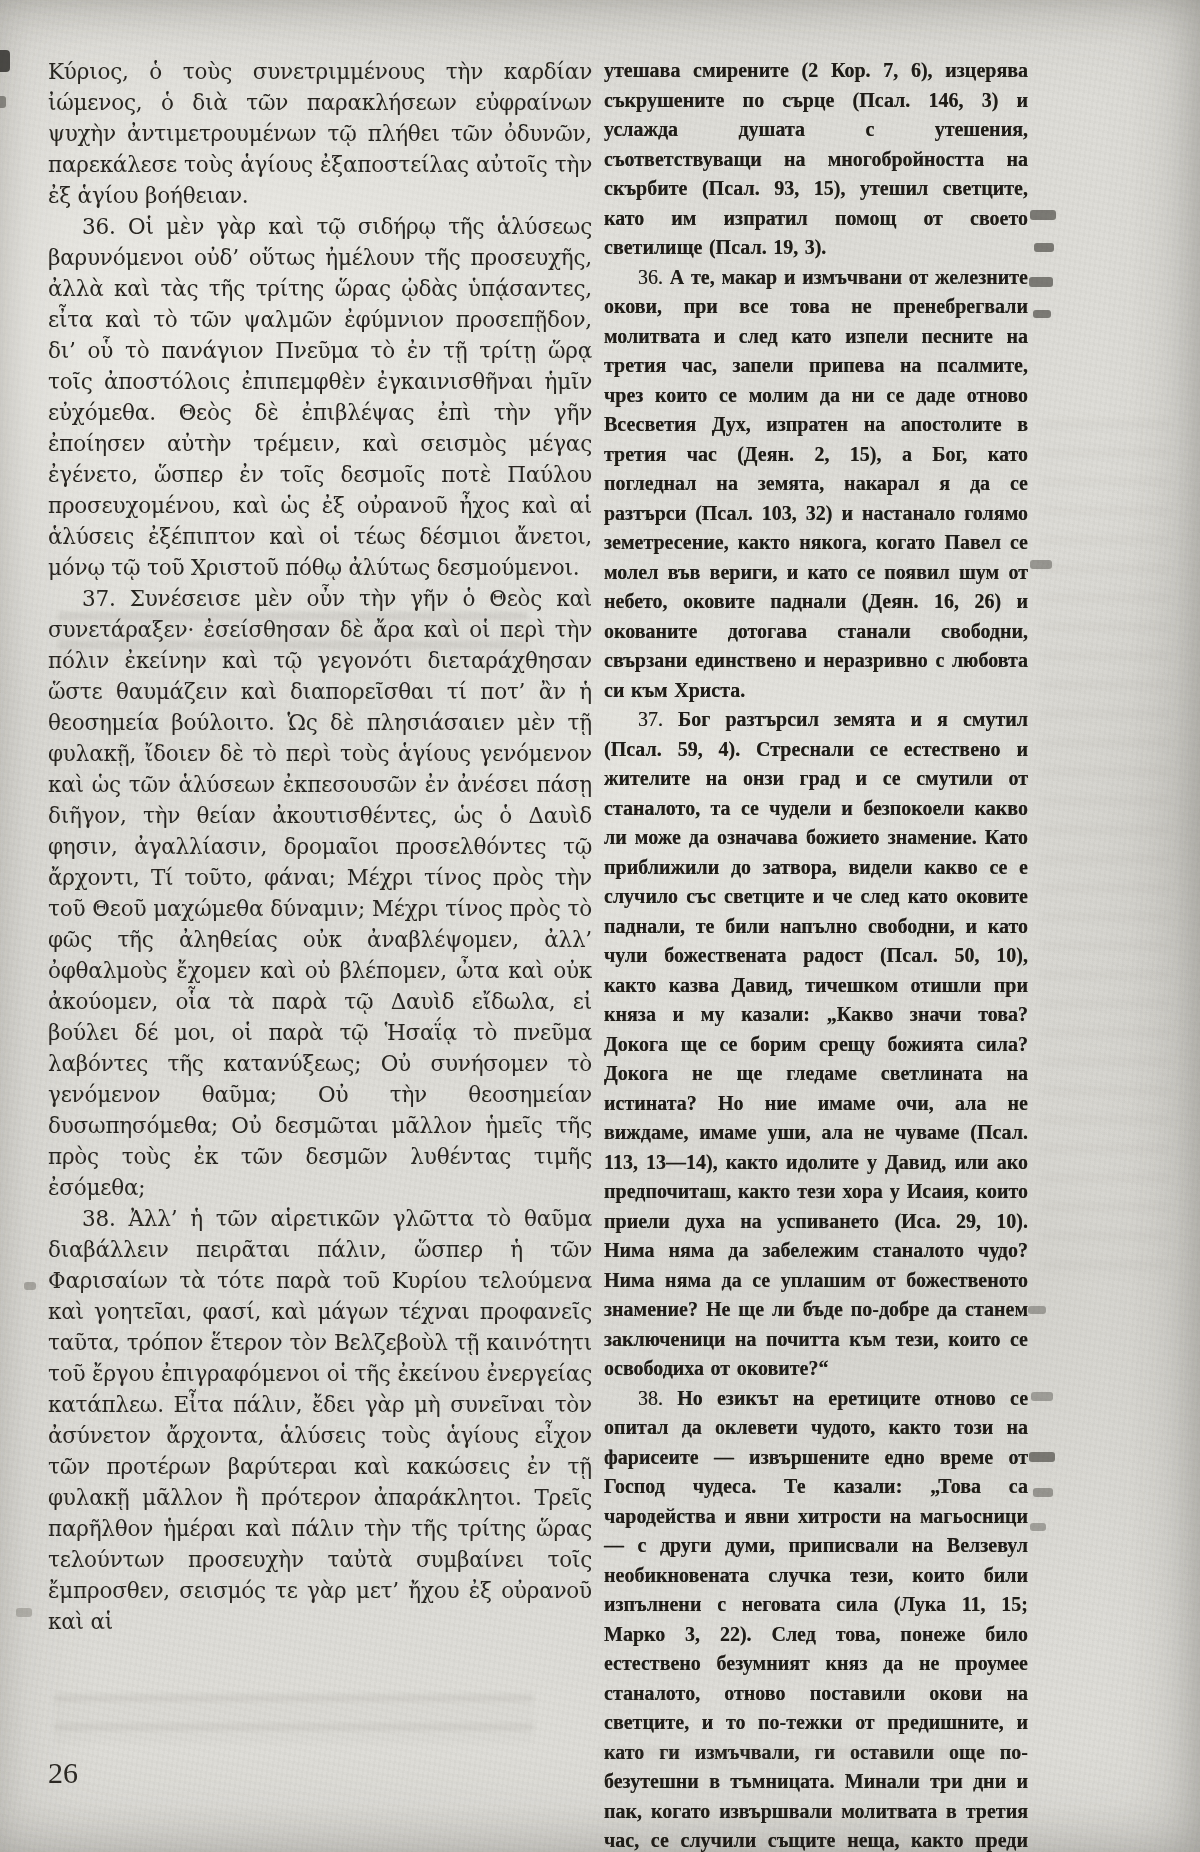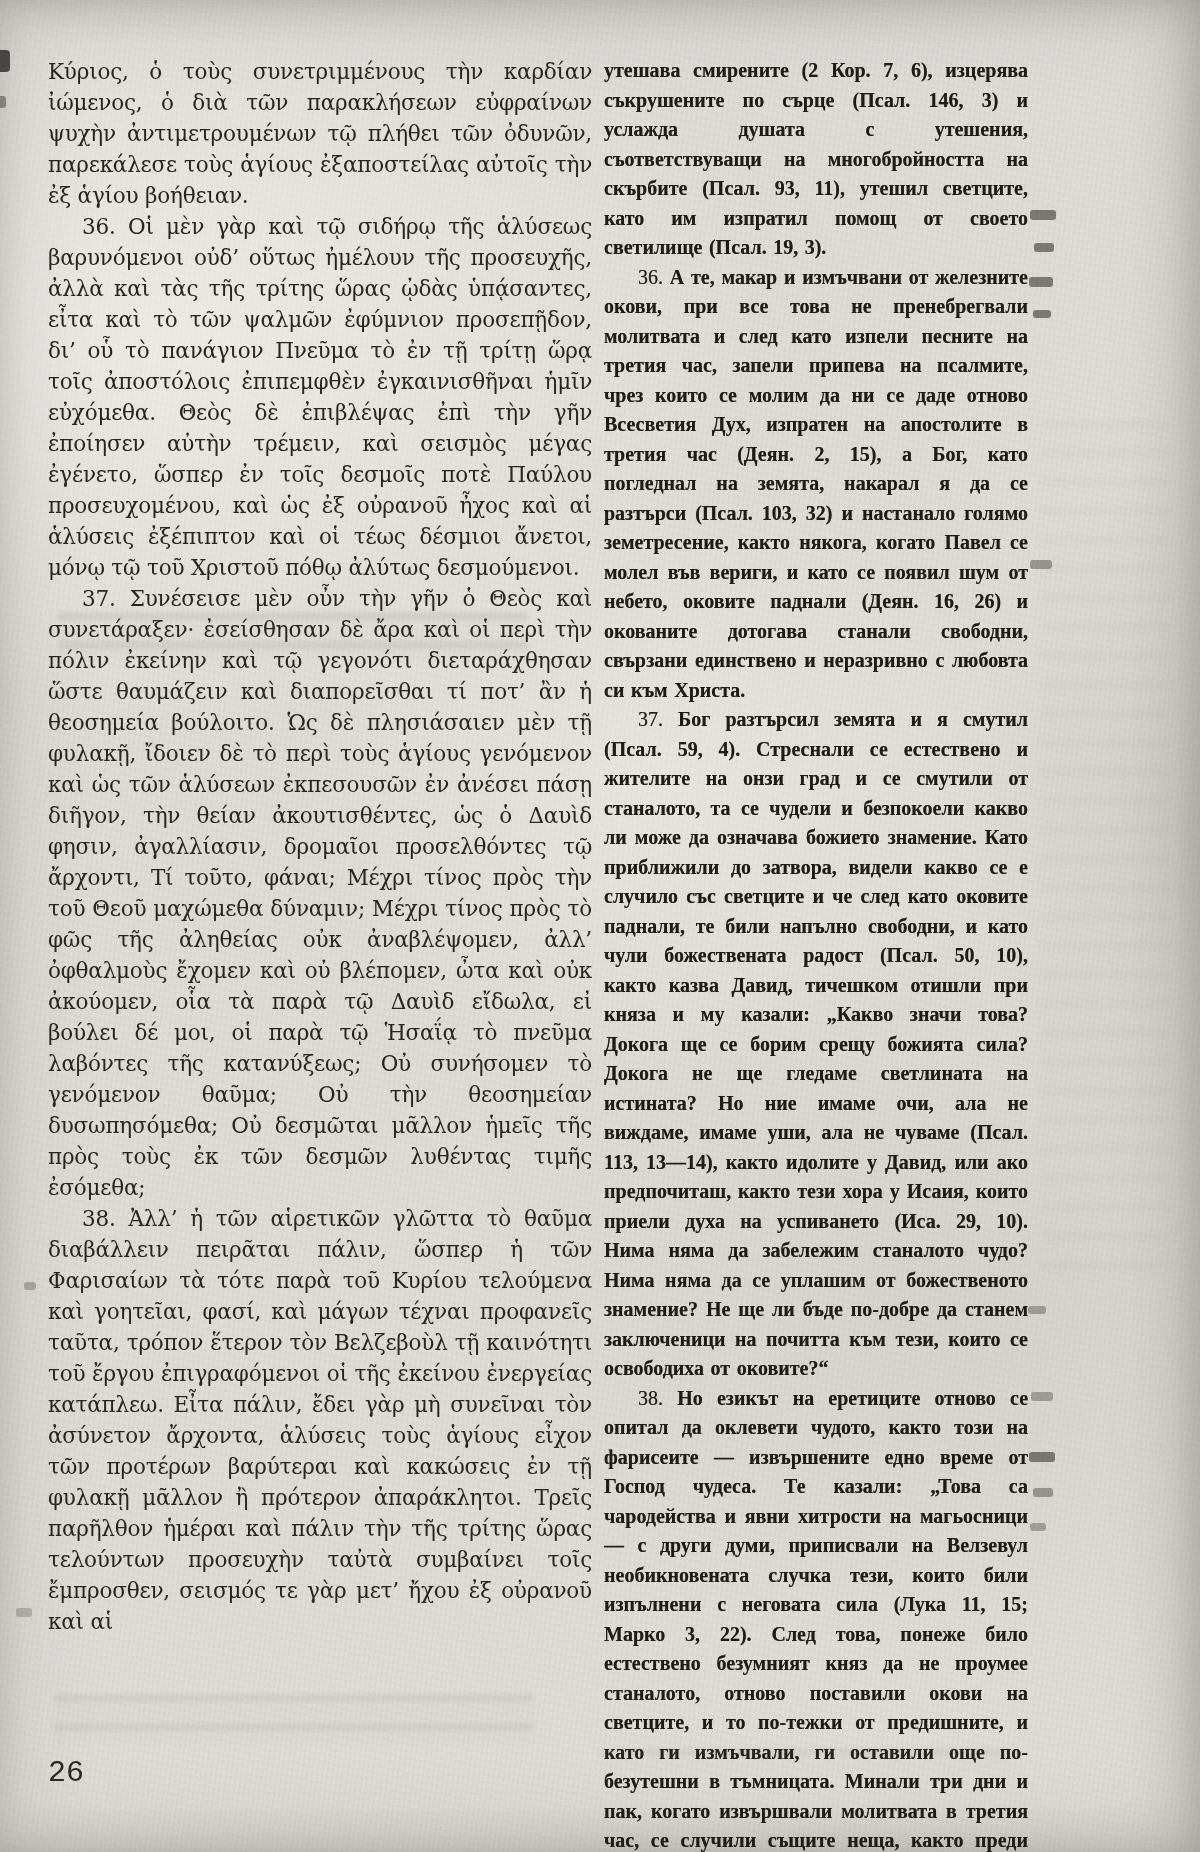--- a/index.html
+++ b/index.html
@@ -47,21 +47,21 @@
     text-shadow:0 0 0.6px rgba(31,28,23,0.6);
   }
   p.para{margin:0;padding:0;}
   .num{text-indent:34px;}
   .gap1{margin-top:26px;}
   .gap2{margin-top:44px;}
   .gap3{margin-top:46px;}
   .pnum{font-weight:400;}
   .page-number{
     position:absolute;left:48px;top:1756px;
-    font-family:Liberation Mono, monospace;
+    font-family:Liberation Serif, serif;
     font-size:30px;color:#2b2823;
   }
   
   .bleed{
     position:absolute;
     background:repeating-linear-gradient(180deg, rgba(112,110,102,0.17) 0 8px, rgba(112,110,102,0.03) 8px 29px);
     filter:blur(2px);border-radius:3px;opacity:0.8;
   }
   #bleed-a{left:58px;top:612px;width:470px;height:48px;}
   #bleed-b{left:54px;top:1694px;width:480px;height:50px;opacity:0.65;}
@@ -92,21 +92,21 @@
   <div class="columns">
 
     <div class="col greek">
       <p class="para cont"><span class="ptext">Κύριος, ὁ τοὺς συνετριμμένους τὴν καρδίαν ἰώμενος, ὁ διὰ τῶν παρακλήσεων εὐφραίνων ψυχὴν ἀντιμετρουμένων τῷ πλήθει τῶν ὀδυνῶν, παρεκάλεσε τοὺς ἁγίους ἐξαποστείλας αὐτοῖς τὴν ἐξ ἁγίου βοήθειαν.</span></p>
       <p class="para num gap1"><span class="pnum">36.</span> <span class="ptext">Οἱ μὲν γὰρ καὶ τῷ σιδήρῳ τῆς ἁλύσεως βαρυνόμενοι οὐδ’ οὕτως ἠμέλουν τῆς προσευχῆς, ἀλλὰ καὶ τὰς τῆς τρίτης ὥρας ᾠδὰς ὑπᾴσαντες, εἶτα καὶ τὸ τῶν ψαλμῶν ἐφύμνιον προσεπῇδον, δι’ οὗ τὸ πανάγιον Πνεῦμα τὸ ἐν τῇ τρίτῃ ὥρᾳ τοῖς ἀποστόλοις ἐπιπεμφθὲν ἐγκαινισθῆναι ἡμῖν εὐχόμεθα. Θεὸς δὲ ἐπιβλέψας ἐπὶ τὴν γῆν ἐποίησεν αὐτὴν τρέμειν, καὶ σεισμὸς μέγας ἐγένετο, ὥσπερ ἐν τοῖς δεσμοῖς ποτὲ Παύλου προσευχομένου, καὶ ὡς ἐξ οὐρανοῦ ἦχος καὶ αἱ ἁλύσεις ἐξέπιπτον καὶ οἱ τέως δέσμιοι ἄνετοι, μόνῳ τῷ τοῦ Χριστοῦ πόθῳ ἀλύτως δεσμούμενοι.</span></p>
       <p class="para num gap2"><span class="pnum">37.</span> <span class="ptext">Συνέσεισε μὲν οὖν τὴν γῆν ὁ Θεὸς καὶ συνετάραξεν· ἐσείσθησαν δὲ ἄρα καὶ οἱ περὶ τὴν πόλιν ἐκείνην καὶ τῷ γεγονότι διεταράχθησαν ὥστε θαυμάζειν καὶ διαπορεῖσθαι τί ποτ’ ἂν ἡ θεοσημεία βούλοιτο. Ὡς δὲ πλησιάσαιεν μὲν τῇ φυλακῇ, ἴδοιεν δὲ τὸ περὶ τοὺς ἁγίους γενόμενον καὶ ὡς τῶν ἁλύσεων ἐκπεσουσῶν ἐν ἀνέσει πάσῃ διῆγον, τὴν θείαν ἀκουτισθέντες, ὡς ὁ Δαυὶδ φησιν, ἀγαλλίασιν, δρομαῖοι προσελθόντες τῷ ἄρχοντι, Τί τοῦτο, φάναι; Μέχρι τίνος πρὸς τὴν τοῦ Θεοῦ μαχώμεθα δύναμιν; Μέχρι τίνος πρὸς τὸ φῶς τῆς ἀληθείας οὐκ ἀναβλέψομεν, ἀλλ’ ὀφθαλμοὺς ἔχομεν καὶ οὐ βλέπομεν, ὦτα καὶ οὐκ ἀκούομεν, οἷα τὰ παρὰ τῷ Δαυὶδ εἴδωλα, εἰ βούλει δέ μοι, οἱ παρὰ τῷ Ἡσαΐᾳ τὸ πνεῦμα λαβόντες τῆς κατανύξεως; Οὐ συνήσομεν τὸ γενόμενον θαῦμα; Οὐ τὴν θεοσημείαν δυσωπησόμεθα; Οὐ δεσμῶται μᾶλλον ἡμεῖς τῆς πρὸς τοὺς ἐκ τῶν δεσμῶν λυθέντας τιμῆς ἐσόμεθα;</span></p>
       <p class="para num gap3"><span class="pnum">38.</span> <span class="ptext">Ἀλλ’ ἡ τῶν αἱρετικῶν γλῶττα τὸ θαῦμα διαβάλλειν πειρᾶται πάλιν, ὥσπερ ἡ τῶν Φαρισαίων τὰ τότε παρὰ τοῦ Κυρίου τελούμενα καὶ γοητεῖαι, φασί, καὶ μάγων τέχναι προφανεῖς ταῦτα, τρόπον ἕτερον τὸν Βελζεβοὺλ τῇ καινότητι τοῦ ἔργου ἐπιγραφόμενοι οἱ τῆς ἐκείνου ἐνεργείας κατάπλεω. Εἶτα πάλιν, ἔδει γὰρ μὴ συνεῖναι τὸν ἀσύνετον ἄρχοντα, ἁλύσεις τοὺς ἁγίους εἶχον τῶν προτέρων βαρύτεραι καὶ κακώσεις ἐν τῇ φυλακῇ μᾶλλον ἢ πρότερον ἀπαράκλητοι. Τρεῖς παρῆλθον ἡμέραι καὶ πάλιν τὴν τῆς τρίτης ὥρας τελούντων προσευχὴν ταὐτὰ συμβαίνει τοῖς ἔμπροσθεν, σεισμός τε γὰρ μετ’ ἤχου ἐξ οὐρανοῦ καὶ αἱ</span></p>
     </div>
 
     <div class="col bulgarian">
-      <p class="para cont"><span class="ptext">утешава смирените (2 Кор. 7, 6), изцерява съкрушените по сърце (Псал. 146, 3) и услажда душата с утешения, съответствуващи на многобройността на скърбите (Псал. 93, 11), утешил светците, като им изпратил помощ от своето светилище (Псал. 19, 3).</span></p>
+      <p class="para cont"><span class="ptext">утешава смирените (2 Кор. 7, 6), изцерява съкрушените по сърце (Псал. 146, 3) и услажда душата с утешения, съответствуващи на многобройността на скърбите (Псал. 93, 15), утешил светците, като им изпратил помощ от своето светилище (Псал. 19, 3).</span></p>
       <p class="para num"><span class="pnum">36.</span> <span class="ptext">А те, макар и измъчвани от железните окови, при все това не пренебрегвали молитвата и след като изпели песните на третия час, запели припева на псалмите, чрез които се молим да ни се даде отново Всесветия Дух, изпратен на апостолите в третия час (Деян. 2, 15), а Бог, като погледнал на земята, накарал я да се разтърси (Псал. 103, 32) и настанало голямо земетресение, както някога, когато Павел се молел във вериги, и като се появил шум от небето, оковите паднали (Деян. 16, 26) и окованите дотогава станали свободни, свързани единствено и неразривно с любовта си към Христа.</span></p>
       <p class="para num"><span class="pnum">37.</span> <span class="ptext">Бог разтърсил земята и я смутил (Псал. 59, 4). Стреснали се естествено и жителите на онзи град и се смутили от станалото, та се чудели и безпокоели какво ли може да означава божието знамение. Като приближили до затвора, видели какво се е случило със светците и че след като оковите паднали, те били напълно свободни, и като чули божествената радост (Псал. 50, 10), както казва Давид, тичешком отишли при княза и му казали: „Какво значи това? Докога ще се борим срещу божията сила? Докога не ще гледаме светлината на истината? Но ние имаме очи, ала не виждаме, имаме уши, ала не чуваме (Псал. 113, 13—14), както идолите у Давид, или ако предпочиташ, както тези хора у Исаия, които приели духа на успиването (Иса. 29, 10). Нима няма да забележим станалото чудо? Нима няма да се уплашим от божественото знамение? Не ще ли бъде по-добре да станем заключеници на почитта към тези, които се освободиха от оковите?“</span></p>
       <p class="para num"><span class="pnum">38.</span> <span class="ptext">Но езикът на еретиците отново се опитал да оклевети чудото, както този на фарисеите — извършените едно време от Господ чудеса. Те казали: „Това са чародейства и явни хитрости на магьосници — с други думи, приписвали на Велзевул необикновената случка тези, които били изпълнени с неговата сила (Лука 11, 15; Марко 3, 22). След това, понеже било естествено безумният княз да не проумее станалото, отново поставили окови на светците, и то по-тежки от предишните, и като ги измъчвали, ги оставили още по-безутешни в тъмницата. Минали три дни и пак, когато извършвали молитвата в третия час, се случили същите неща, както преди това: земетръс, придружен с грохот от небето и падащи окови. И</span></p>
     </div>
 
   </div>
 
   <div class="bleed" id="bleed-a"></div>
   <div class="bleed" id="bleed-b"></div>
   <div class="bleed" id="bleed-c"></div>

